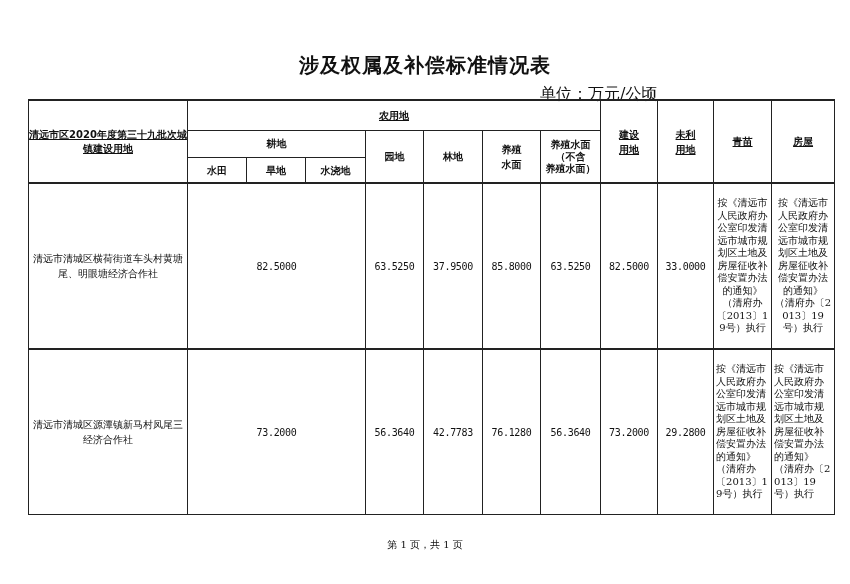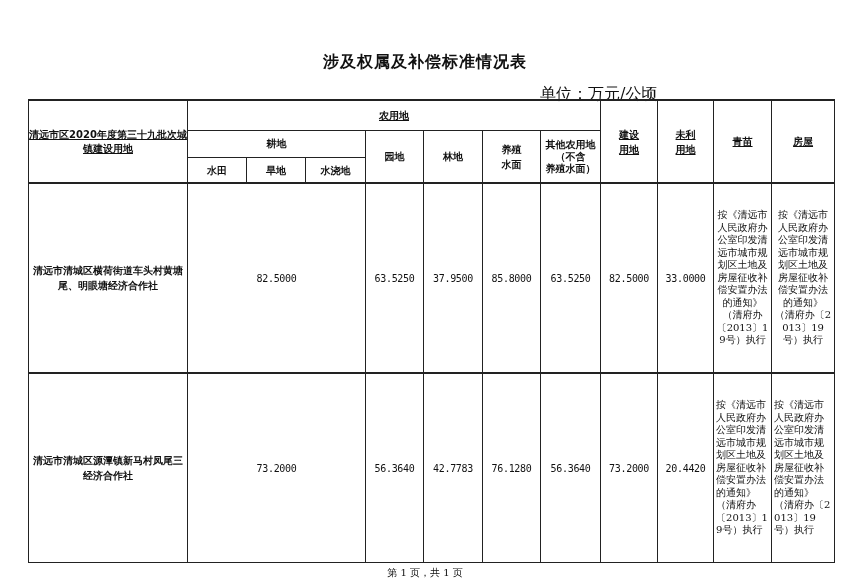--- a/index.html
+++ b/index.html
@@ -5,21 +5,21 @@
     html, body { margin: 0; padding: 0; }
     body {
       width: 850px; height: 584px; overflow: hidden;
       background: #ffffff;
       font-family: "DejaVu Serif", "Liberation Serif", serif;
       color: #111;
       position: relative;
     }
     .title {
       position: absolute; left: 0; top: 52px; width: 850px;
-      text-align: center; font-size: 16px; font-weight: bold;
+      text-align: center; font-size: 20px; font-weight: bold;
       font-family: "DejaVu Sans", "Liberation Sans", sans-serif;
       letter-spacing: 1px;
     }
     .unit {
       position: absolute; left: 540px; top: 84px;
       font-size: 16px;
     }
     table.main {
       position: absolute; left: 28px; top: 99px;
       border-collapse: collapse; table-layout: fixed;
@@ -32,27 +32,27 @@
     }
     table.main tr.hdr1 td { height: 29px; text-decoration: underline; }
     table.main tr.hdr2 td { height: 26px; }
     table.main tr.hdr3 td { height: 24px; }
     table.main tr.data td { height: 156px; }
     .h-big { font-size: 13px; font-weight: bold; font-family: "DejaVu Sans", "Liberation Sans", sans-serif; }
     .h-mid { font-size: 12px; font-weight: bold; font-family: "DejaVu Sans", "Liberation Sans", sans-serif; line-height: 15px; }
     .h-sm  { font-size: 9px; font-weight: bold; font-family: "DejaVu Sans", "Liberation Sans", sans-serif; line-height: 12px; }
     .h-left { font-size: 9px; font-weight: bold; font-family: "DejaVu Sans", "Liberation Sans", sans-serif; line-height: 14px; padding: 0 3px; }
     .num { font-size: 10px; font-family: "DejaVu Sans Mono", "Liberation Mono", monospace; letter-spacing: -0.3px; }
-    .name { font-size: 10px; line-height: 15px; padding: 16px 3px !important; font-weight: bold; }
+    .name { font-size: 10px; line-height: 15px; padding: 4px 3px !important; }
     .note { font-size: 10px; line-height: 12.5px; padding: 0 2px !important; word-break: break-all; }
     .note.c { text-align: center; }
     .note.l { text-align: left; }
     .footer {
       position: absolute; left: 0; top: 538px; width: 850px;
-      text-align: center; font-size: 10px; margin-top: 28px;
+      text-align: center; font-size: 10px;
     }
     .thick-top { border-top: 2px solid #222 !important; }
   </style>
 </head>
 <body>
 
 <div class="title">涉及权属及补偿标准情况表</div>
 <div class="unit">单位：万元/公顷</div>
 
 <table class="main">
@@ -87,21 +87,21 @@
   </tr>
   <tr class="hdr2">
     <td colspan="3" class="h-big">耕地</td>
     <td rowspan="2" class="h-mid">园地</td>
     <td rowspan="2" class="h-mid">林地</td>
     <td rowspan="2" class="h-mid">
       <span>养殖</span><br>
       <span>水面</span>
     </td>
     <td rowspan="2" class="h-sm">
-      <span>其他农用地</span><br>
+      <span>养殖水面</span><br>
       <span>（不含</span><br>
       <span>养殖水面）</span>
     </td>
   </tr>
   <tr class="hdr3">
     <td class="h-mid">水田</td>
     <td class="h-mid">旱地</td>
     <td class="h-mid">水浇地</td>
   </tr>
 
@@ -119,20 +119,20 @@
   </tr>
 
   <tr class="data">
     <td class="name thick-top">清远市清城区源潭镇新马村凤尾三经济合作社</td>
     <td colspan="3" class="num thick-top">73.2000</td>
     <td class="num thick-top">56.3640</td>
     <td class="num thick-top">42.7783</td>
     <td class="num thick-top">76.1280</td>
     <td class="num thick-top">56.3640</td>
     <td class="num thick-top">73.2000</td>
-    <td class="num thick-top">20.4420</td>
+    <td class="num thick-top">29.2800</td>
     <td class="note l thick-top">按《清远市人民政府办公室印发清远市城市规划区土地及房屋征收补偿安置办法的通知》（清府办〔2013〕19号）执行</td>
     <td class="note l thick-top">按《清远市人民政府办公室印发清远市城市规划区土地及房屋征收补偿安置办法的通知》（清府办〔2013〕19号）执行</td>
   </tr>
 </tbody>
   </table>
 
 <div class="footer">第 1 页，共 1 页</div>
 
 </body></html>

